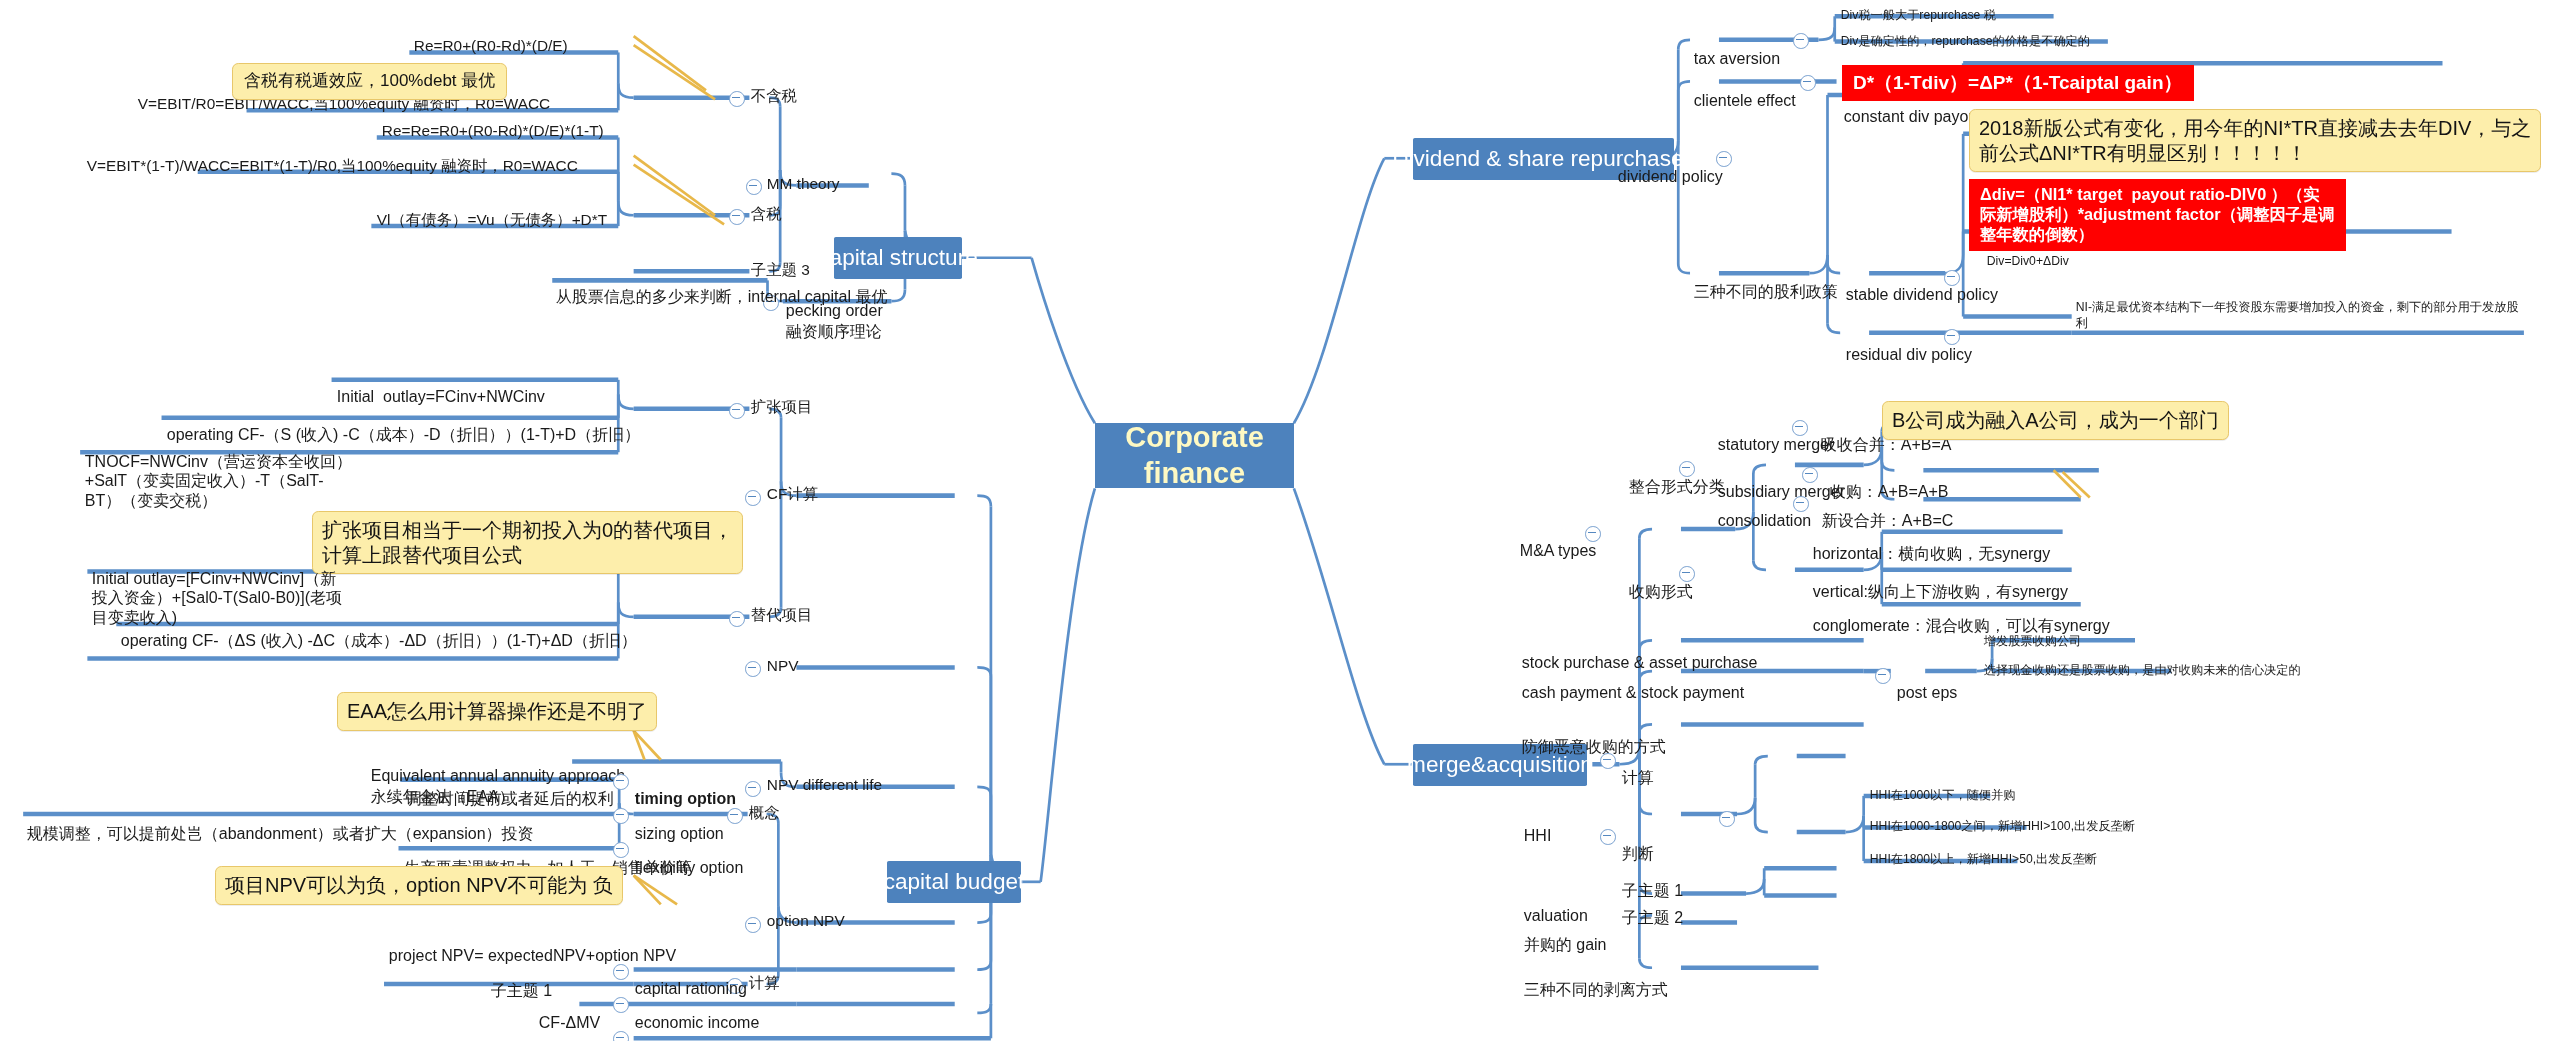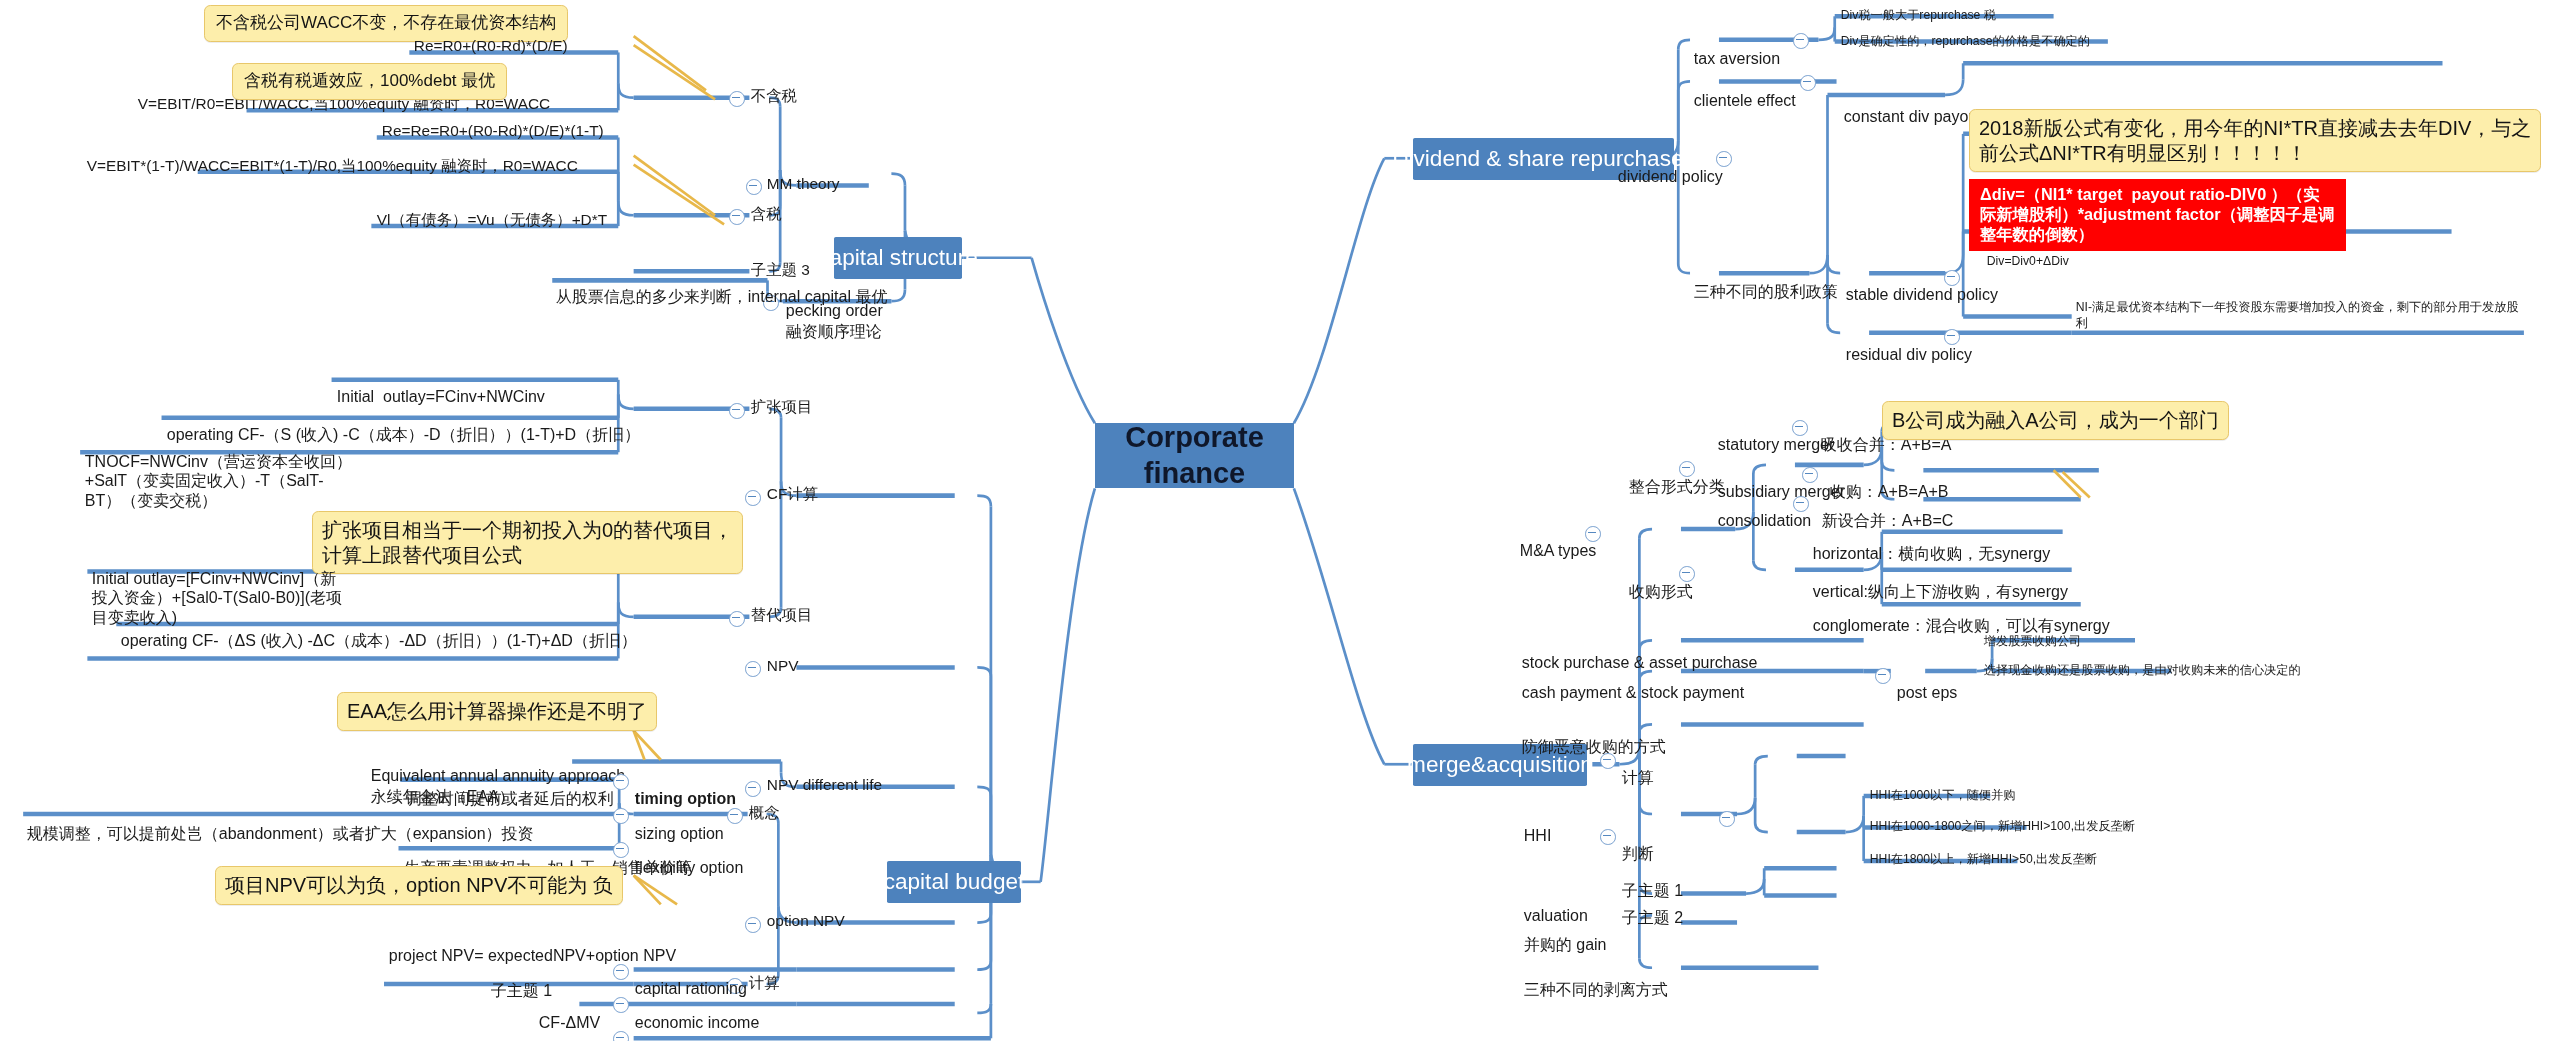--- a/index.html
+++ b/index.html
@@ -15,21 +15,21 @@
   
   .node{
     position:absolute;
     box-sizing:border-box;
     white-space:pre;
     line-height:1.22;
   }
 
   
   .root{
-    background:#4d82bd;color:#0f172a;
+    background:#4d82bd;color:#fef9c3;
     font-size:29px;font-weight:600;
     text-align:center;
     padding:12.7px 20px;
     display:flex;align-items:center;justify-content:center;
   }
   
   .lvl1{
     background:#4d82bd;color:#ffffff;
     font-size:22.6px;font-weight:400;
     padding:9px 16.3px;
@@ -377,21 +377,20 @@
   <div class="toggle" style="left:729px;top:209px;"></div>
 
   <div class="node topic" style="left:749px;top:260px;">子主题 3</div>
 
   <div class="node topic small" style="left:784px;top:279px;line-height:1.35;">pecking order
 融资顺序理论</div>
   <div class="toggle" style="left:763px;top:295px;"></div>
 
   <div class="node topic small" style="left:554px;top:266px;">从股票信息的多少来判断，internal capital 最优</div>
 
-  <div class="node note" style="left:204px;top:4.5px;">不含税公司WACC不变，不存在最优资本结构</div>
 
   <div class="node topic" style="left:412px;top:36px;">Re=R0+(R0-Rd)*(D/E)</div>
 
   <div class="node topic" style="left:136px;top:94px;">V=EBIT/R0=EBIT/WACC,当100%equity 融资时，R0=WACC</div>
 
   <div class="node note" style="left:232px;top:63px;">含税有税遁效应，100%debt 最优</div>
 
   <div class="node topic" style="left:380px;top:121px;">Re=Re=R0+(R0-Rd)*(D/E)*(1-T)</div>
 
   <div class="node topic" style="left:85px;top:156px;">V=EBIT*(1-T)/WACC=EBIT*(1-T)/R0,当100%equity 融资时，R0=WACC</div>
@@ -483,20 +482,21 @@
 
   <div class="node topic small" style="left:1692px;top:70px;">clientele effect</div>
   <div class="toggle" style="left:1800px;top:75px;"></div>
 
   <div class="node topic small" style="left:1692px;top:261px;">三种不同的股利政策</div>
 
   <div class="node topic tiny" style="left:1839px;top:7.2px;">Div税一般大于repurchase 税</div>
 
   <div class="node topic tiny" style="left:1839px;top:33px;">Div是确定性的，repurchase的价格是不确定的</div>
 
+  <div class="node red" style="left:1842px;top:65px;">D*（1-Tdiv）=ΔP*（1-Tcaiptal gain）</div>
 
   <div class="node topic small" style="left:1842px;top:86px;">constant div payout ratio</div>
 
   <div class="node note sm" style="left:1969px;top:109px;">2018新版公式有变化，用今年的NI*TR直接减去去年DIV，与之
 前公式ΔNI*TR有明显区别！！！！！</div>
 
   <div class="node topic small" style="left:1844px;top:264px;">stable dividend policy</div>
   <div class="toggle" style="left:1944px;top:270px;"></div>
 
   <div class="node red sm" style="left:1969px;top:179px;">Δdiv=（NI1* target  payout ratio-DIV0 ）（实

